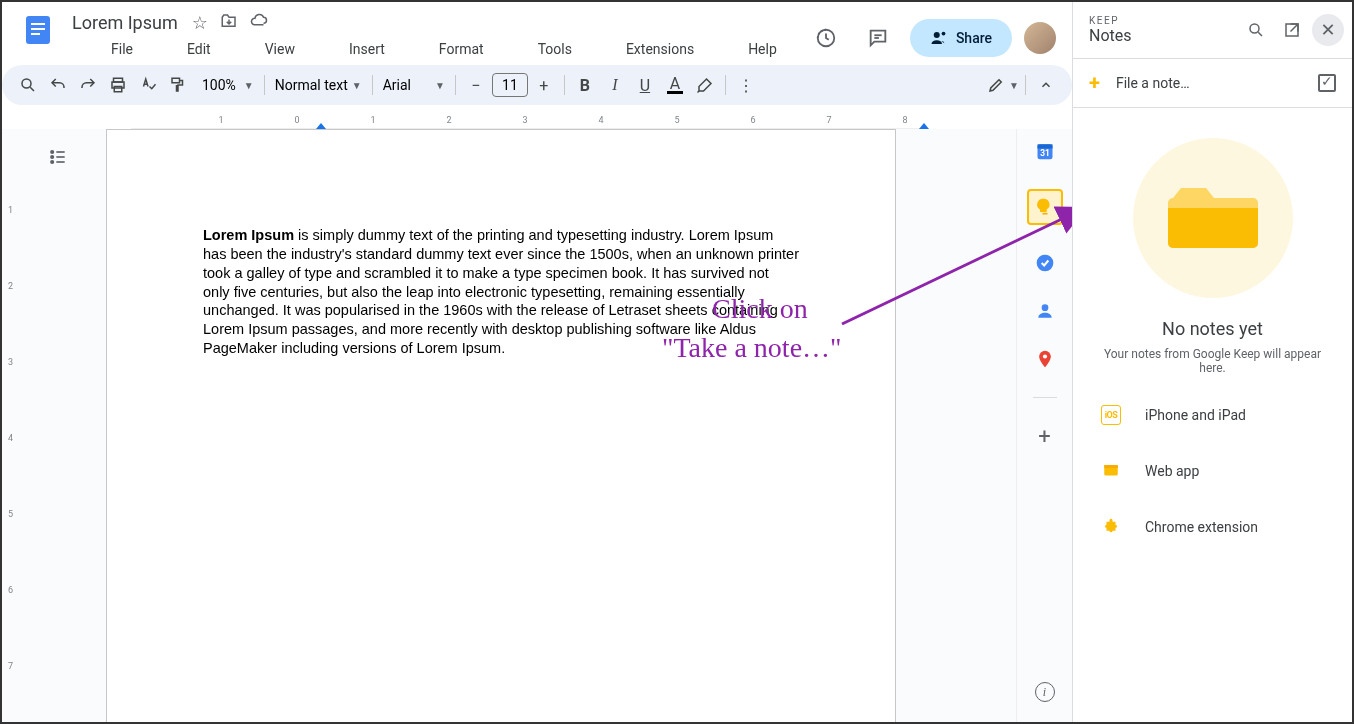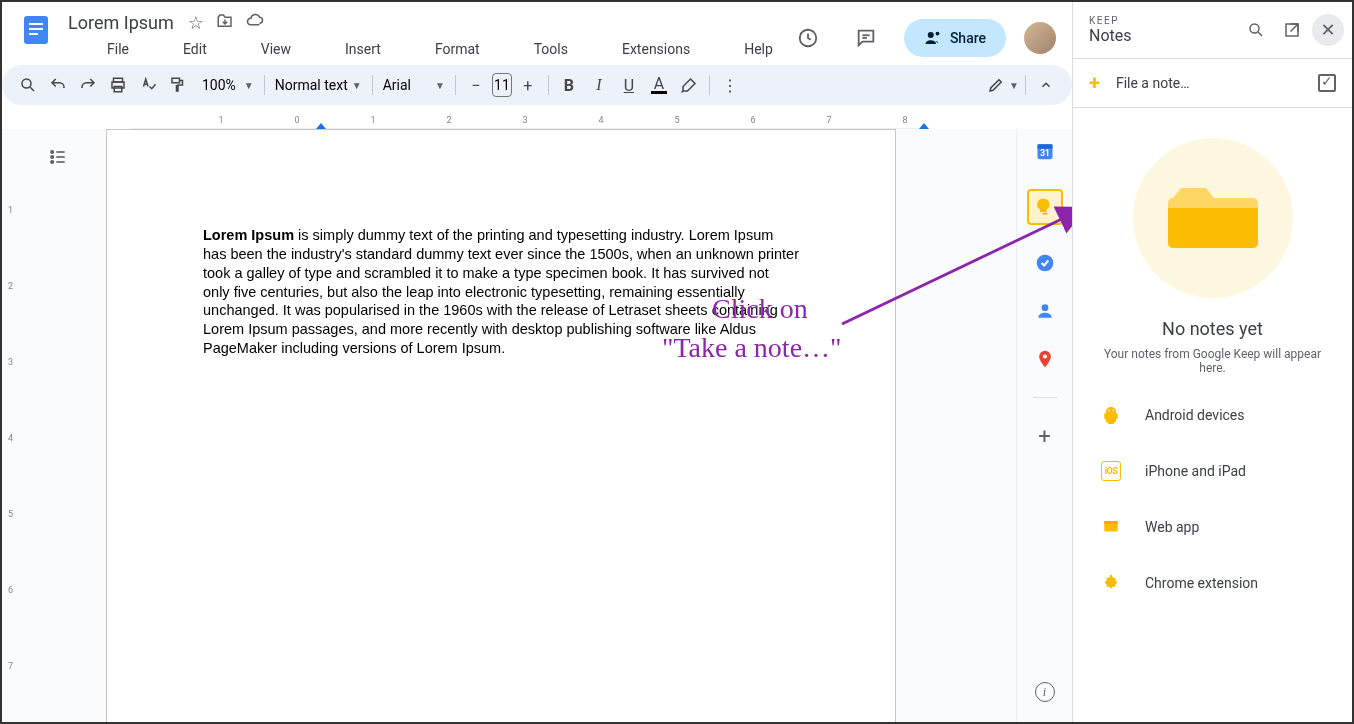--- a/index.html
+++ b/index.html
@@ -12,34 +12,34 @@
 .header { display: flex; align-items: flex-start; padding: 8px 16px 0; gap: 8px; }
 .docs-logo { width: 40px; height: 40px; display: flex; align-items: center; justify-content: center; }
 .docs-logo svg { width: 32px; height: 32px; }
 .title-area { flex: 1; }
 .title-row { display: flex; align-items: center; gap: 8px; }
 .doc-title { font-size: 18px; color: #3c4043; padding: 2px 6px; }
 .title-icons { display: flex; gap: 12px; color: #5f6368; }
 .title-icons span { cursor: pointer; font-size: 18px; }
 .menu-bar { display: flex; gap: 2px; margin-top: 2px; font-size: 14px; color: #3c4043; }
 .menu-item { padding: 4px 7px; cursor: pointer; border-radius: 4px; margin-left: 38px; }
-.header-right { display: flex; align-items: center; gap: 18px; padding-top: 8px; }
+.header-right { display: flex; align-items: center; gap: 12px; padding-top: 8px; }
 .icon-btn { width: 40px; height: 40px; display: flex; align-items: center; justify-content: center; color: #5f6368; cursor: pointer; border-radius: 50%; }
 .share-btn { display: flex; align-items: center; gap: 8px; background: #c2e7ff; border-radius: 40px; padding: 10px 20px; font-size: 14px; font-weight: 500; color: #001d35; cursor: pointer; }
 .avatar { width: 32px; height: 32px; border-radius: 50%; background: linear-gradient(135deg,#d4b896,#a0826d); }
 
 
 .toolbar-wrap { padding: 4px 0 0; }
 .toolbar { display: flex; align-items: center; background: #edf2fa; border-radius: 24px; padding: 4px 12px; gap: 2px; height: 40px; }
 .tool-btn { min-width: 28px; height: 28px; display: flex; align-items: center; justify-content: center; color: #444746; cursor: pointer; border-radius: 4px; font-size: 16px; }
 .tool-sep { width: 1px; height: 20px; background: #c7c7c7; margin: 0 4px; }
 .zoom-text { font-size: 14px; padding: 0 4px; }
 .dropdown { display: flex; align-items: center; gap: 4px; font-size: 14px; padding: 0 4px; }
 .caret { font-size: 10px; color: #5f6368; }
-.font-size-box { border: 1px solid #747775; border-radius: 4px; width: 20px; height: 24px; display: flex; align-items: center; justify-content: center; font-size: 14px; }
+.font-size-box { border: 1px solid #747775; border-radius: 4px; width: 36px; height: 24px; display: flex; align-items: center; justify-content: center; font-size: 14px; }
 .text-color-underline { border-bottom: 3px solid #000; width: 16px; display: inline-block; text-align: center; line-height: 14px; }
 .toolbar-spacer { flex: 1; }
 
 
 .ruler-area { display: flex; margin-top: 8px; }
 .ruler-v { width: 24px; background: #fff; border-right: none; position: relative; }
 .ruler-h { flex: 1; height: 16px; position: relative; font-size: 9px; color: #80868b; overflow: hidden; }
 .ruler-h-track { position: absolute; left: 105px; width: 790px; height: 100%; border-bottom: 1px solid #eee; }
 .ruler-tick { position: absolute; top: 2px; font-size: 9px; transform: translateX(-50%); }
 .indent-marker { position: absolute; left: 185px; top: 10px; width: 0; height: 0; border-left: 5px solid transparent; border-right: 5px solid transparent; border-bottom: 6px solid #1a73e8; }
@@ -385,30 +385,20 @@
       <div class="folder-illustration">
         <svg class="folder-svg" viewBox="0 0 100 80">
             <path d="M10 20l8-10h25l8 10h39a5 5 0 015 5v40a5 5 0 01-5 5H10a5 5 0 01-5-5V25a5 5 0 015-5z" fill="#fdd663"></path>
             <path d="M5 30h90v35a5 5 0 01-5 5H10a5 5 0 01-5-5z" fill="#fbbc04"></path>
           </svg>
       </div>
       <div class="no-notes-title">No notes yet</div>
       <div class="no-notes-sub">Your notes from Google Keep will appear here.</div>
       <div class="platform-list">
         <div class="platform-item">
-          <span class="platform-icon">
-              <svg width="18" height="18" viewBox="0 0 24 24" fill="#fbbc04">
-                <path d="M6 8a6 6 0 0112 0v1H6zM6 10h12v9a2 2 0 01-2 2h-1v2h-2v-2h-2v2H9v-2H8a2 2 0 01-2-2zM4 10v7M20 10v7" stroke="#fbbc04" stroke-width="2"></path>
-                <circle cx="9" cy="6" r="1" fill="#fff"></circle>
-                <circle cx="15" cy="6" r="1" fill="#fff"></circle>
-              </svg>
-            </span>
-          <span>Android devices</span>
-        </div>
-        <div class="platform-item">
           <span class="platform-icon platform-ios">iOS</span>
           <span>iPhone and iPad</span>
         </div>
         <div class="platform-item">
           <span class="platform-icon">
               <svg width="18" height="18" viewBox="0 0 24 24" fill="#fbbc04">
                 <rect x="3" y="4" width="18" height="14" rx="2"></rect>
                 <rect x="3" y="4" width="18" height="4" fill="#f9ab00"></rect>
               </svg>
             </span>

